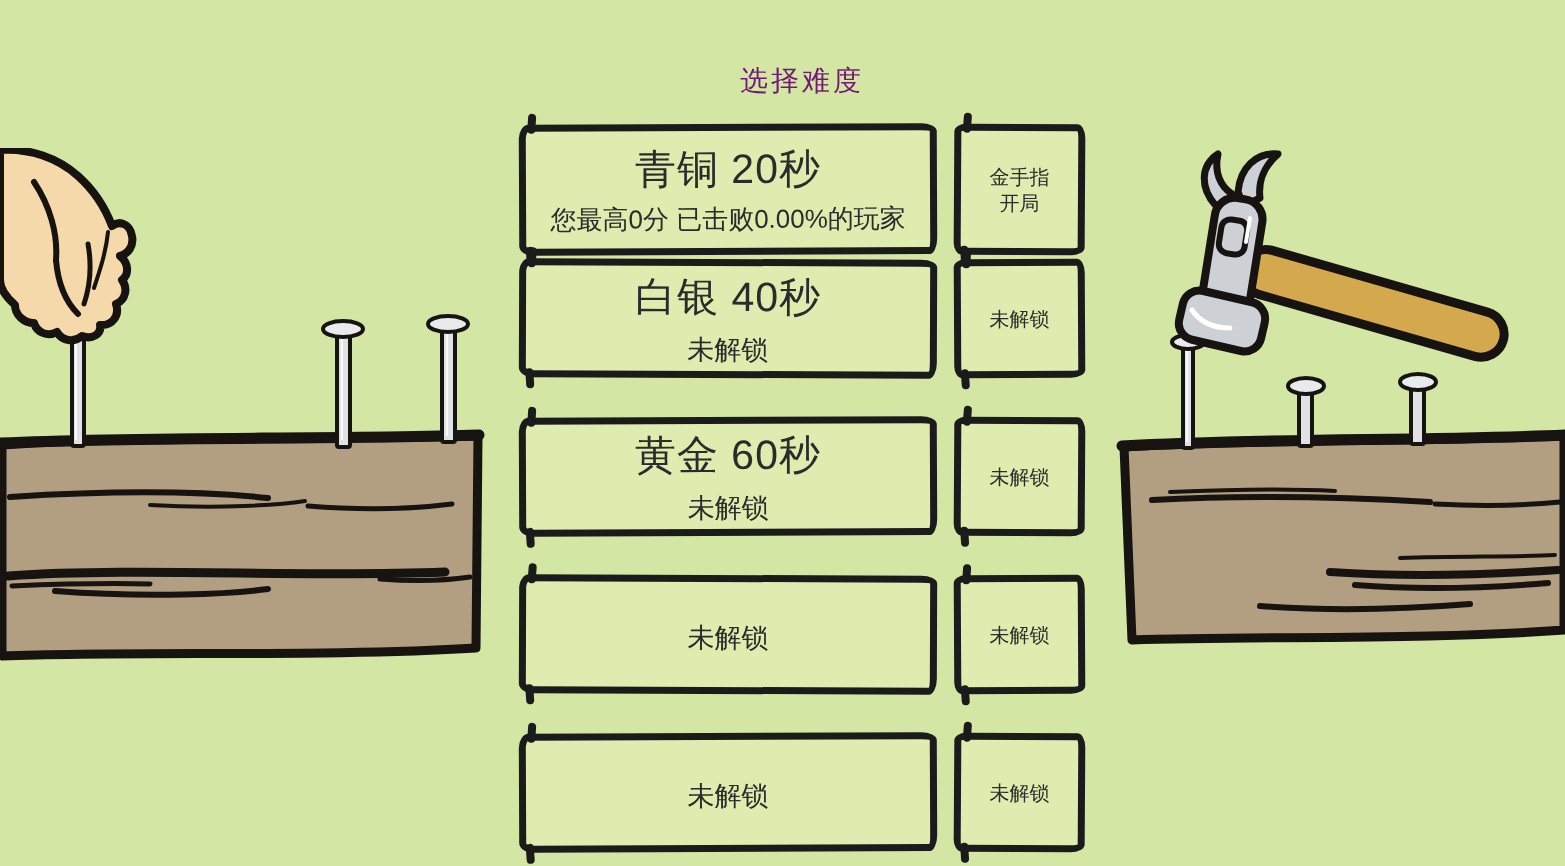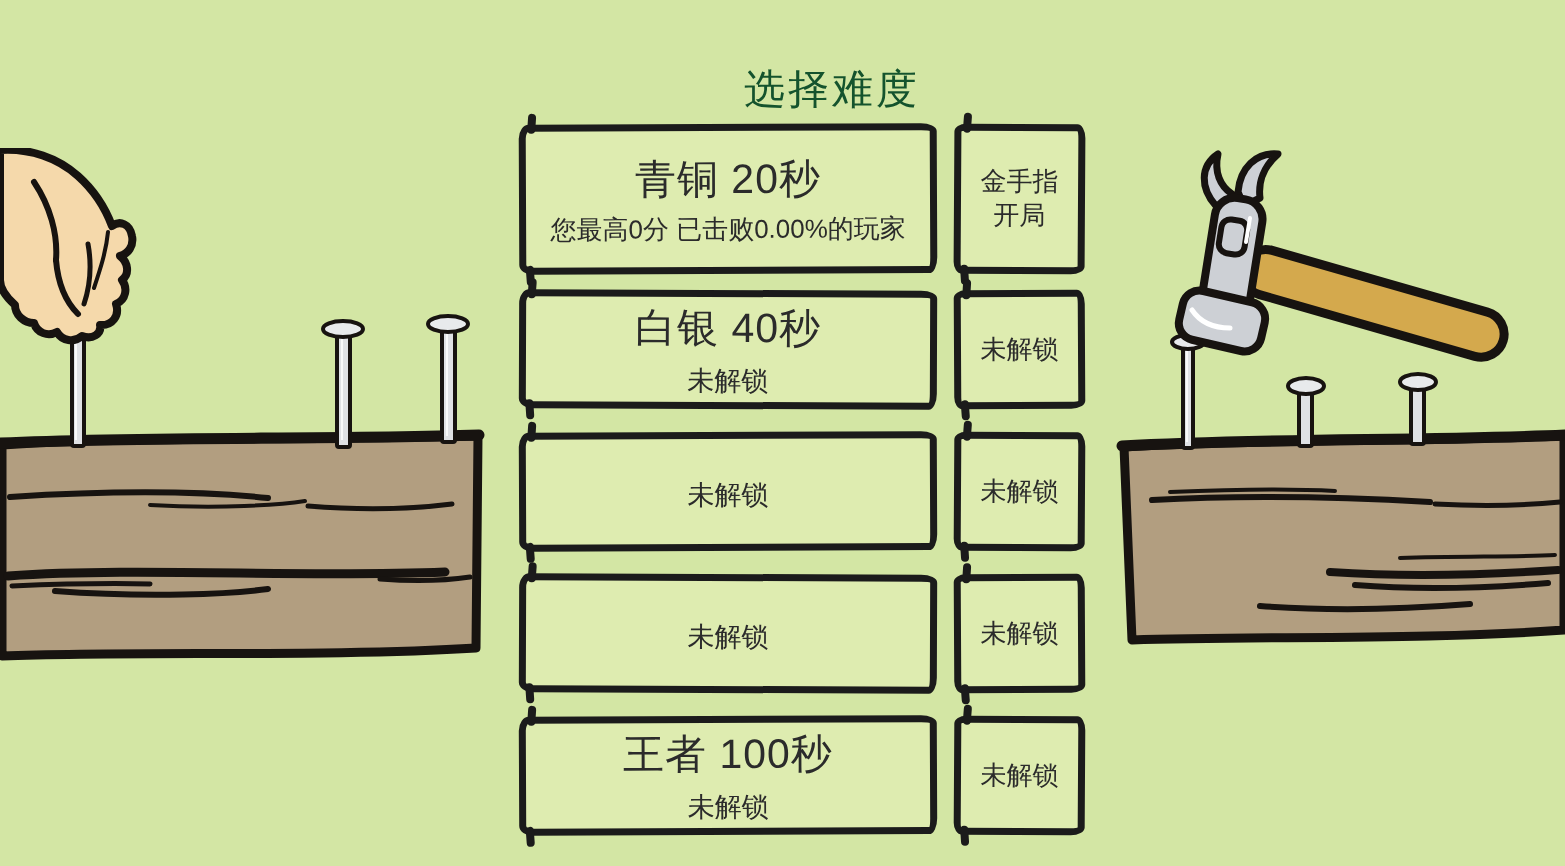--- a/index.html
+++ b/index.html
@@ -3,43 +3,43 @@
 <meta charset="utf-8">
 <style>
   html,body{margin:0;padding:0;}
   .stage{
     position:relative;width:1565px;height:866px;overflow:hidden;
     background:#d3e6a4;
     font-family:"Liberation Sans","DejaVu Sans",sans-serif;
     color:#262626;
   }
   .title{
-    position:absolute;top:62px;left:672px;width:320px;
-    text-align:center;font-size:41px;letter-spacing:3px;color:#14532d;
+    position:absolute;top:62px;left:642px;width:320px;
+    text-align:center;font-size:28px;letter-spacing:3px;color:#701a75;
   }
   .menu{position:absolute;left:519px;top:124px;width:566px;}
-  .menu-row{display:flex;align-items:stretch;gap:17px;height:119px;margin-bottom:23px;}
-  .menu-row.first{height:150px;margin-bottom:16px;}
+  .menu-row{display:flex;align-items:stretch;gap:17px;height:119px;margin-bottom:39px;}
+  .menu-row.first{height:131px;margin-bottom:4px;}
   .btn{
     position:relative;background:#deecb0;border:7px solid #1b1b1b;
     display:flex;flex-direction:column;align-items:center;justify-content:center;
     color:#2b2b2b;box-sizing:border-box;
   }
   .btn::before{
     content:"";position:absolute;left:2px;top:-18px;width:8px;height:20px;
     background:#1b1b1b;border-radius:4px;transform:rotate(4deg);
   }
   .btn::after{
     content:"";position:absolute;left:0px;bottom:-18px;width:8px;height:20px;
     background:#1b1b1b;border-radius:4px;transform:rotate(-4deg);
   }
   .btn-large{flex:1 1 auto;border-radius:10px 16px 8px 14px / 14px 8px 16px 10px;}
   .btn-small{
     width:131px;flex:0 0 131px;border-radius:12px 8px 14px 8px / 8px 14px 8px 12px;
-    font-size:26px;line-height:1.3;text-align:center;
+    font-size:20px;line-height:1.3;text-align:center;
   }
   .menu-row:nth-child(odd) .btn-large{transform:rotate(-0.25deg);}
   .menu-row:nth-child(even) .btn-large{transform:rotate(0.2deg);}
   .menu-row:nth-child(odd) .btn-small{transform:rotate(0.35deg);}
   .menu-row:nth-child(even) .btn-small{transform:rotate(-0.3deg);}
   .btn-label{font-size:41px;letter-spacing:1px;}
   .btn-sub{font-size:27px;margin-top:7px;}
   .menu-row.first .btn-sub{font-size:26px;margin-top:5px;letter-spacing:0px;}
   .illus{position:absolute;pointer-events:none;}
   .watermark{
@@ -151,39 +151,39 @@
         <div class="btn-label">白银 40秒</div>
         <div class="btn-sub">未解锁</div>
       </div>
       <div class="btn btn-small">
         <div>未解锁</div>
       </div>
     </div>
 
     <div class="menu-row">
       <div class="btn btn-large">
+        <div class="btn-label">黄金 60秒</div>
         <div class="btn-sub">未解锁</div>
       </div>
       <div class="btn btn-small">
         <div>未解锁</div>
       </div>
     </div>
 
     <div class="menu-row">
       <div class="btn btn-large">
         <div class="btn-sub">未解锁</div>
       </div>
       <div class="btn btn-small">
         <div>未解锁</div>
       </div>
     </div>
 
     <div class="menu-row">
       <div class="btn btn-large">
-        <div class="btn-label">王者 100秒</div>
         <div class="btn-sub">未解锁</div>
       </div>
       <div class="btn btn-small">
         <div>未解锁</div>
       </div>
     </div>
 
   </div>
 
 

